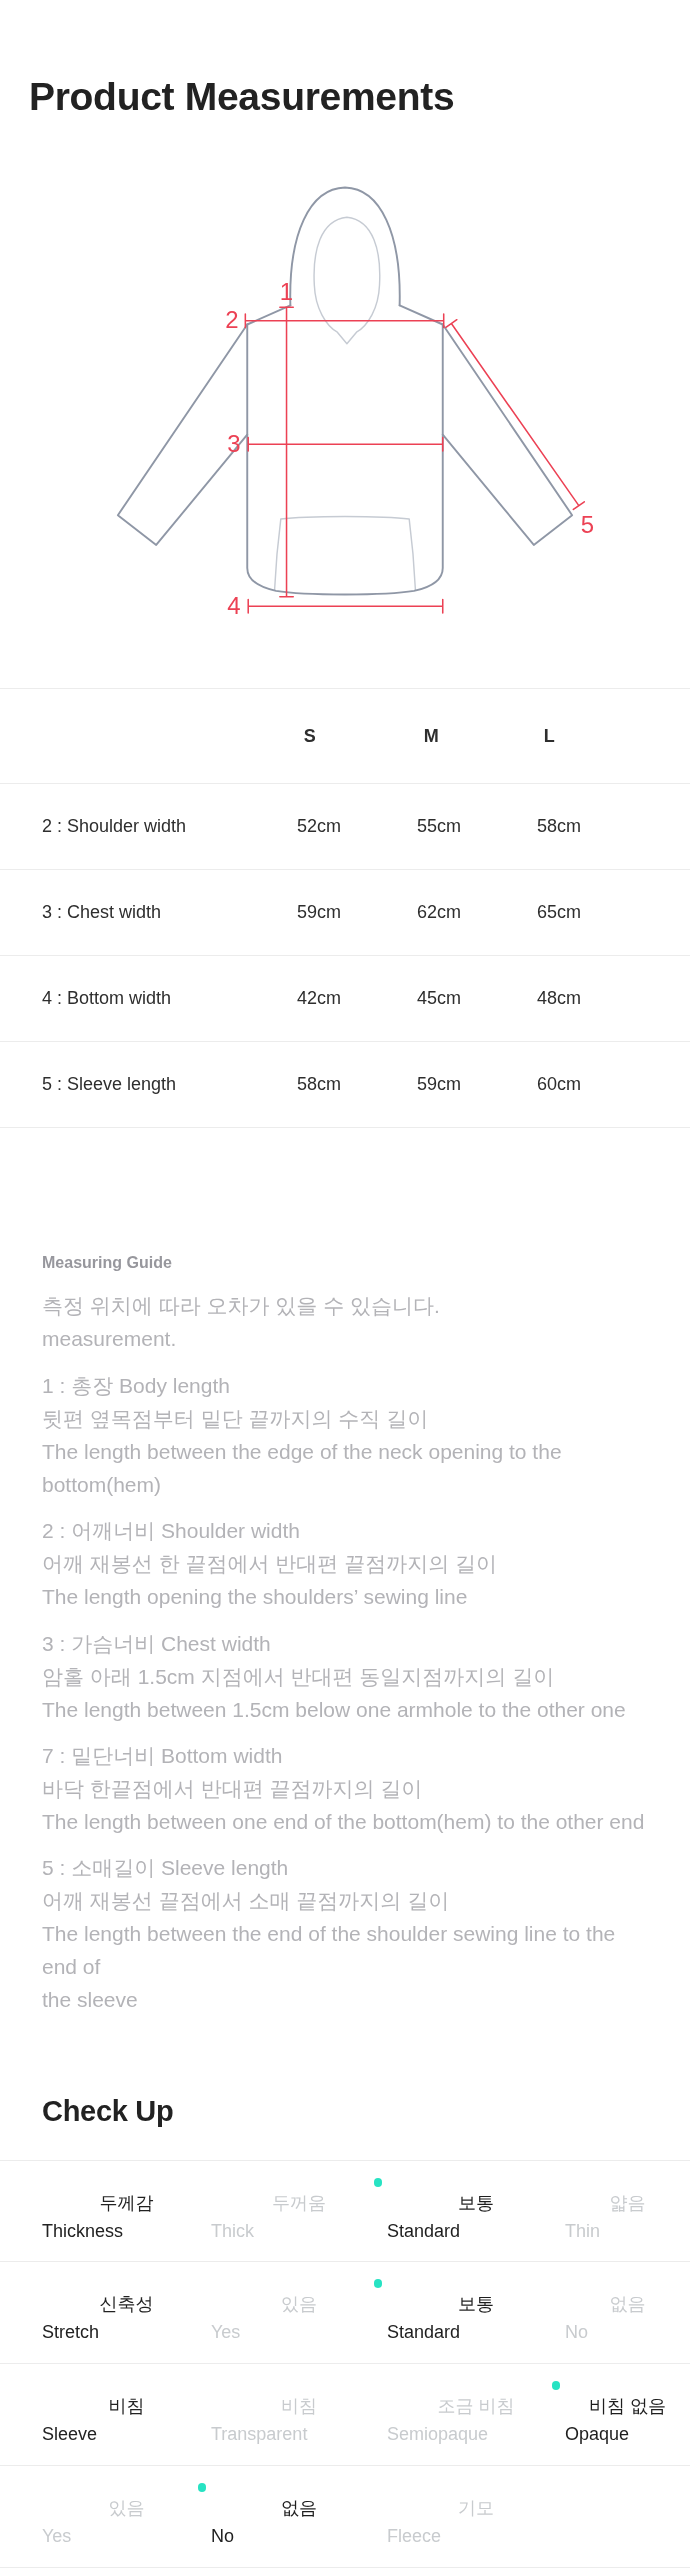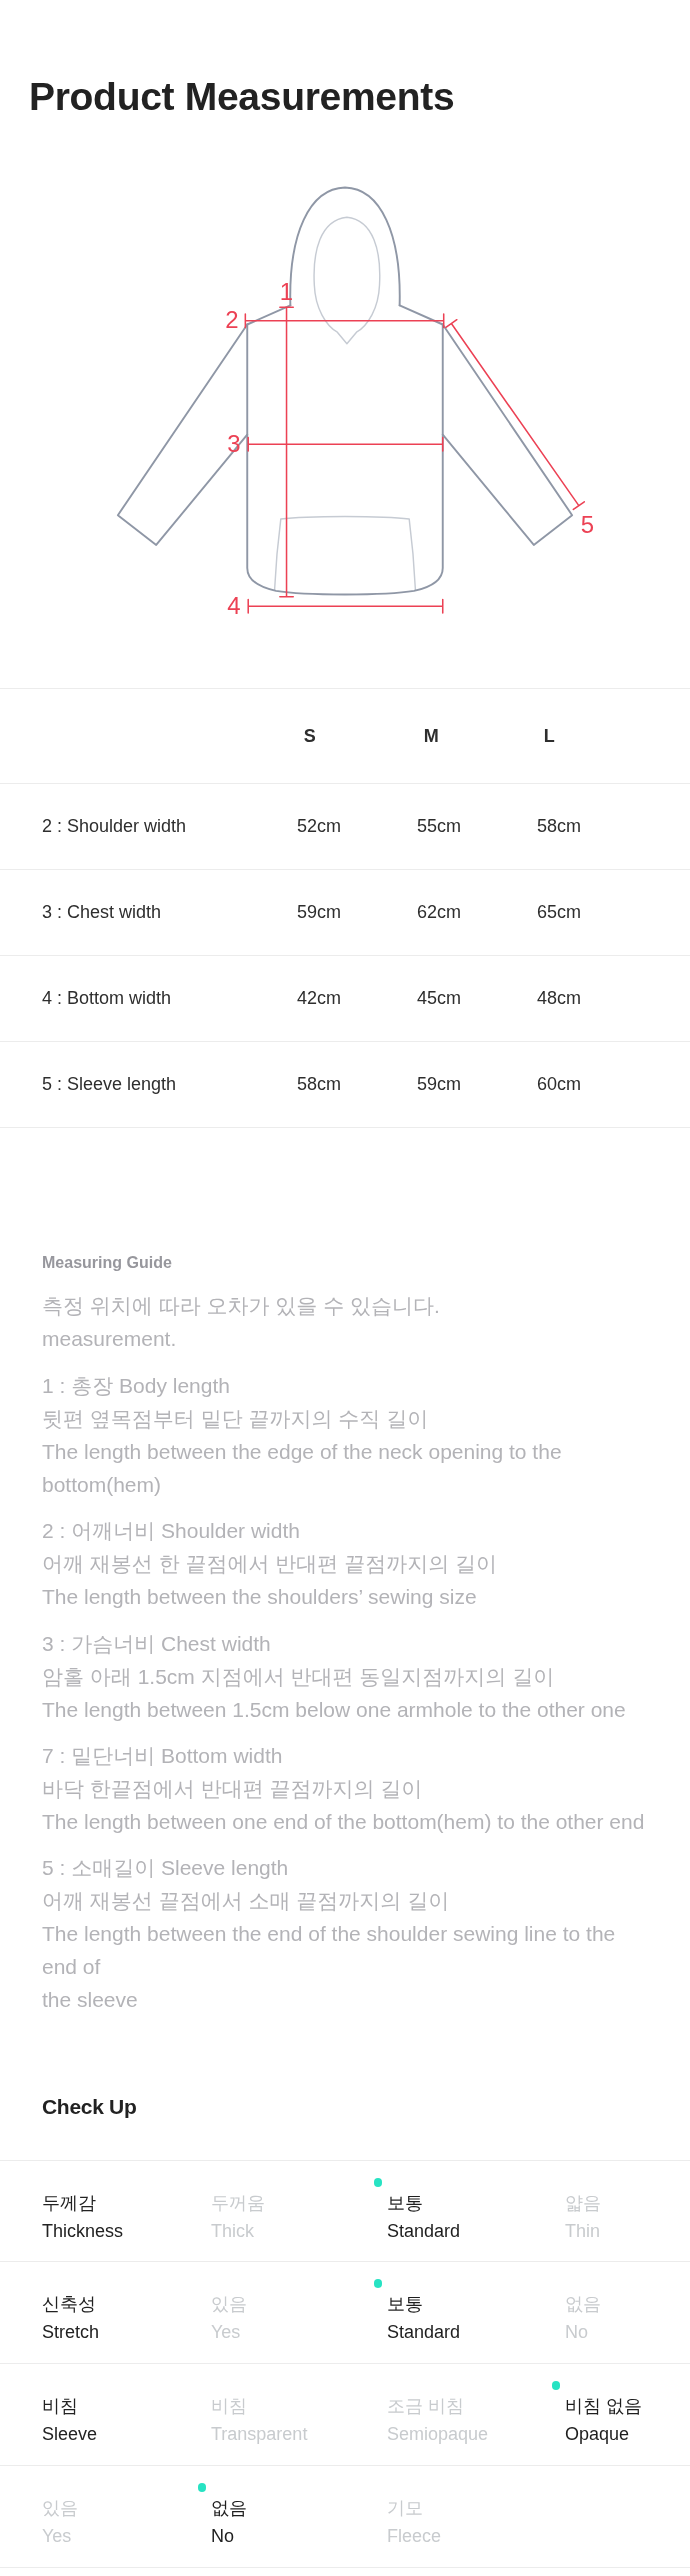--- a/index.html
+++ b/index.html
@@ -50,32 +50,32 @@
   .st-row.head{height:96px;border-top:1px solid var(--border);font-weight:700;}
   .st-row.head .st-cell{padding-left:6.7px;}
   
   .guide{position:absolute;left:42px;top:1249px;width:613px;}
   .guide h3{font-size:16px;line-height:27px;font-weight:700;color:var(--guide-head);margin-bottom:13.4px;}
   .guide .g-block{margin-bottom:13.4px;color:var(--guide-text);font-size:21px;line-height:33px;}
   .guide .g-line:empty{display:none;}
   
   .check-title{
     position:absolute;left:42px;top:2095px;
-    font-size:21px;font-weight:700;letter-spacing:-0.3px;color:var(--ink);
+    font-size:29px;font-weight:700;letter-spacing:-0.3px;color:var(--ink);
   }
   .check-table{position:absolute;left:0;top:2160px;width:690px;font-size:18px;}
   .cu-row{
     display:grid;grid-template-columns:169px 176px 178px 1fr;
     height:102px;
     padding-left:42px;
     border-bottom:1px solid var(--border);
   }
   .cu-row:first-child{border-top:1px solid var(--border);}
   .cu-cell{position:relative;padding-top:29px;}
-  .cu-cell .ko{display:block;line-height:27px;}
+  .cu-cell .ko{display:block;line-height:27px;text-align:center;}
   .cu-cell .en{display:block;line-height:29px;}
   .cu-label .ko,.cu-label .en{color:var(--ink);}
   .cu-opt{color:var(--muted);}
   .cu-opt.selected{color:#1e1e1e;}
   .cu-opt .dot{
     display:none;position:absolute;left:-13.4px;top:17px;
     width:8.6px;height:8.6px;border-radius:50%;background:var(--accent);
   }
   .cu-opt.selected .dot{display:block;}
 </style>
@@ -151,21 +151,21 @@
   </div>
   <div class="g-block">
     <div class="g-line">1 : 총장 Body length</div>
     <div class="g-line">뒷편 옆목점부터 밑단 끝까지의 수직 길이</div>
     <div class="g-line">The length between the edge of the neck opening to the</div>
     <div class="g-line guide-en2">bottom(hem)</div>
   </div>
   <div class="g-block">
     <div class="g-line">2 : 어깨너비 Shoulder width</div>
     <div class="g-line">어깨 재봉선 한 끝점에서 반대편 끝점까지의 길이</div>
-    <div class="g-line">The length between the shoulders’ sewing size</div>
+    <div class="g-line">The length opening the shoulders’ sewing line</div>
 
   </div>
   <div class="g-block">
     <div class="g-line">3 : 가슴너비 Chest width</div>
     <div class="g-line">암홀 아래 1.5cm 지점에서 반대편 동일지점까지의 길이</div>
     <div class="g-line">The length between 1.5cm below one armhole to the other one</div>
 
   </div>
   <div class="g-block">
     <div class="g-line">7 : 밑단너비 Bottom width</div>

